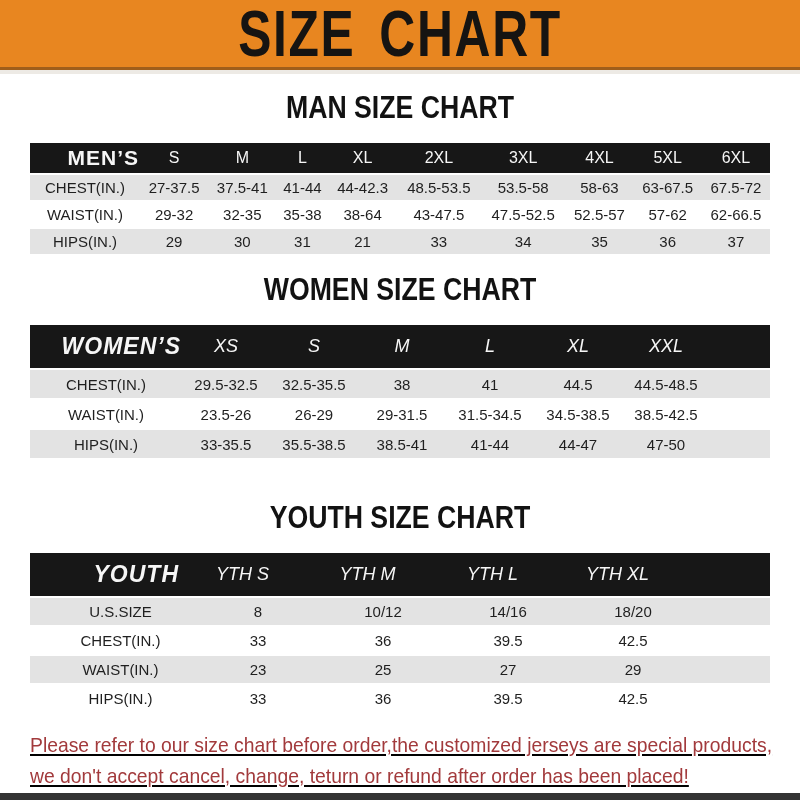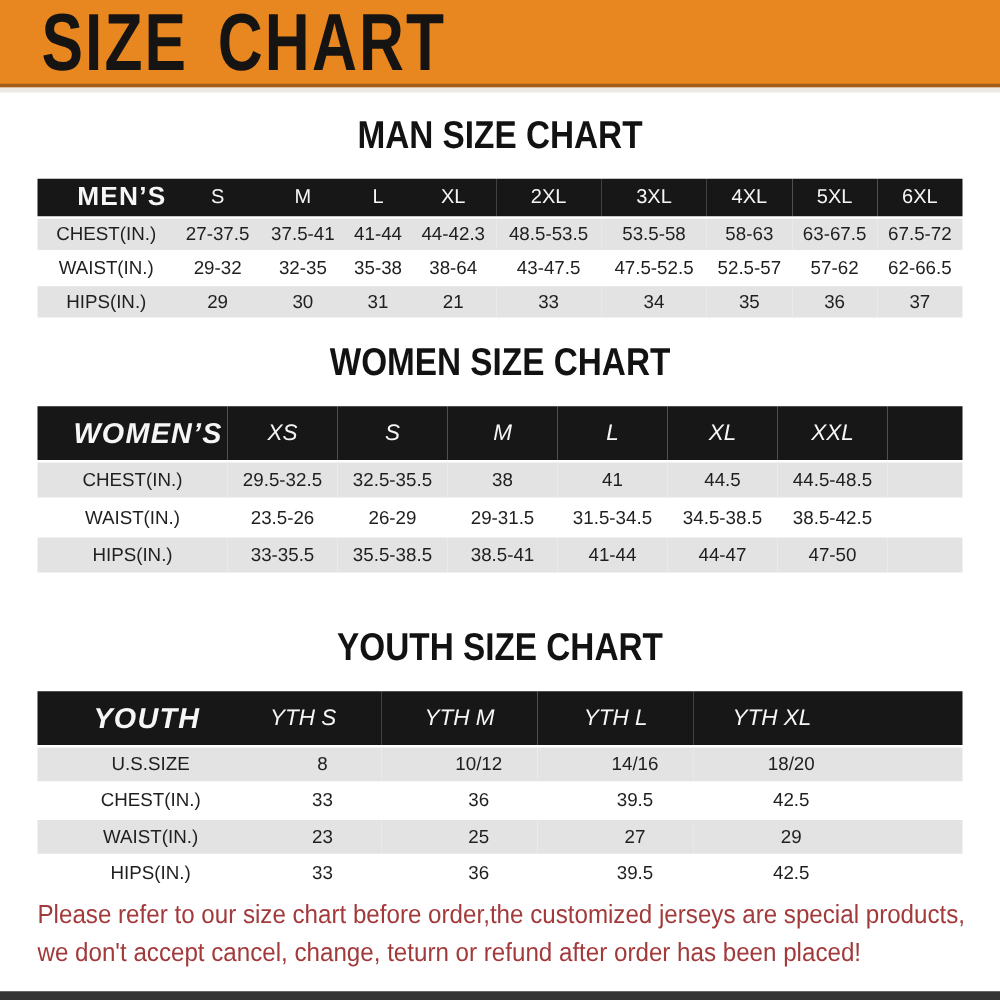--- a/index.html
+++ b/index.html
@@ -10,21 +10,21 @@
     font-family: "Liberation Sans", sans-serif;
     overflow: hidden;
   }
   .page { position: relative; width: 800px; height: 800px; background: #fff; }
 
   
   .banner {
     height: 70px;
     background: #e88620;
     border-bottom: 3px solid #a05e1a;
-    display: flex; align-items: center; 
+    display: flex; align-items: center; justify-content: center;
     overflow: hidden;
   }
   .banner-title {
     display: inline-block;
     font-weight: bold;
     font-size: 60px;
     letter-spacing: 2px;
     word-spacing: 10px;
     color: #161412;
     transform: scale(0.83, 1.08);
@@ -55,21 +55,21 @@
   table.fixed { table-layout: fixed; }
   thead th {
     background: #171717;
     color: #f6f6f6;
     font-weight: normal;
     text-align: center;
     vertical-align: middle;
   }
   thead th.corner {
     font-weight: bold;
-    text-align: center;
+    text-align: right;
     padding-left: 26px;
     letter-spacing: 1px;
   }
   table.men  thead th { height: 30px; font-size: 16px; }
   table.men  thead th.corner { font-size: 21px; }
   table.women thead th, table.youth thead th { height: 43px; font-size: 18px; font-style: italic; }
   table.women thead th.corner, table.youth thead th.corner { font-size: 23px; }
 
   tbody td {
     text-align: center;
@@ -77,21 +77,21 @@
     font-size: 15px;
     color: #1f1f1f;
     background: #ffffff;
   }
   table.men   tbody td { height: 25px; }
   table.women tbody td { height: 28px; }
   table.youth tbody td { height: 27px; padding-left: 32px; }
   tbody tr:nth-child(odd) td { background: #e3e3e3; }
 
   
-  .notice { margin: 2px 0 0 30px; }
+  .notice { margin: 15px 0 0 30px; text-decoration: underline; }
   .notice-line {
     font-size: 21px;
     line-height: 31px;
     color: #a23a3c;
     transform: scaleX(0.92);
     transform-origin: left center;
     white-space: nowrap;
   }
   .bottom-bar {
     position: absolute;

